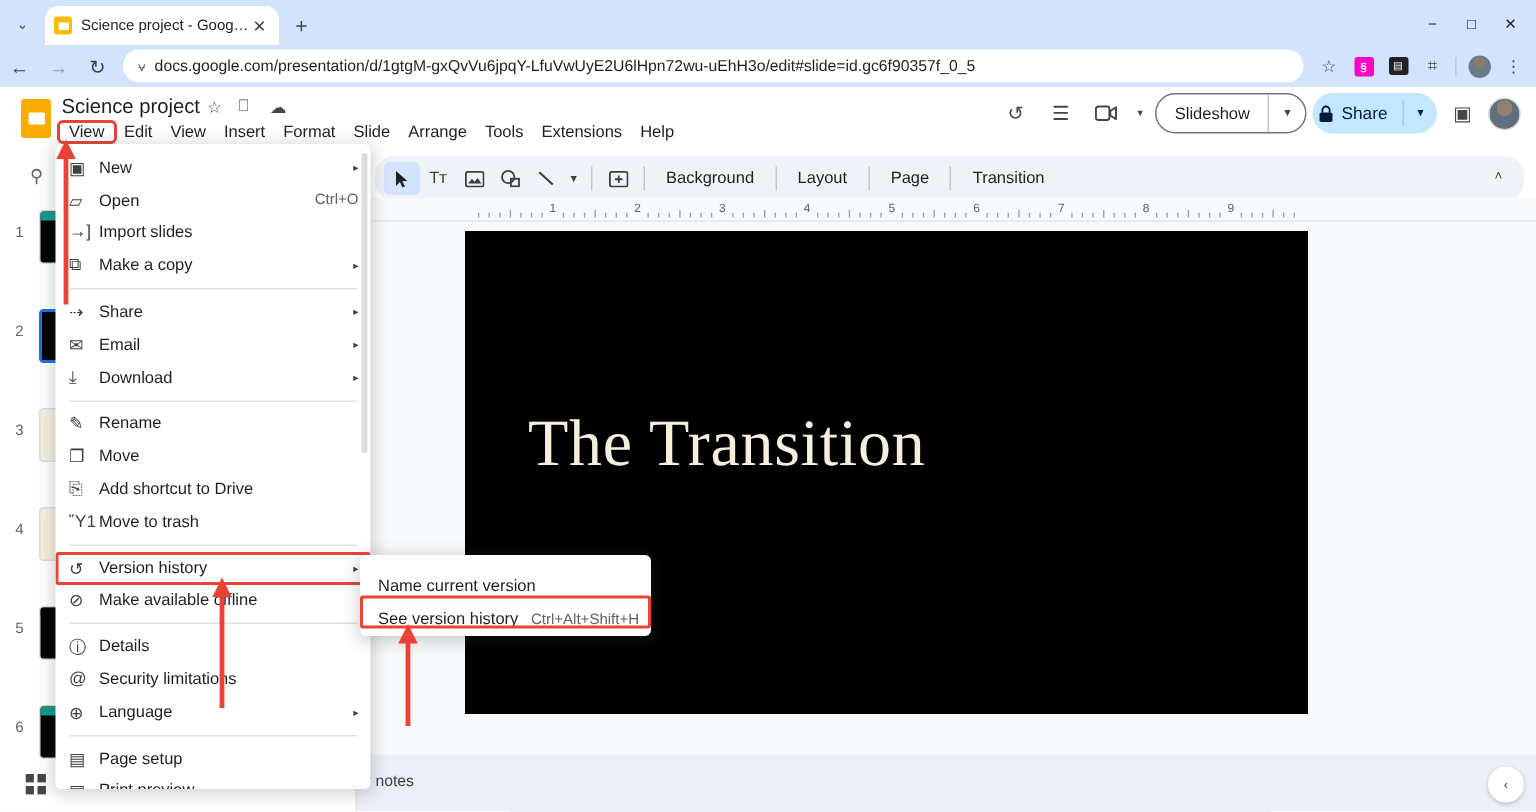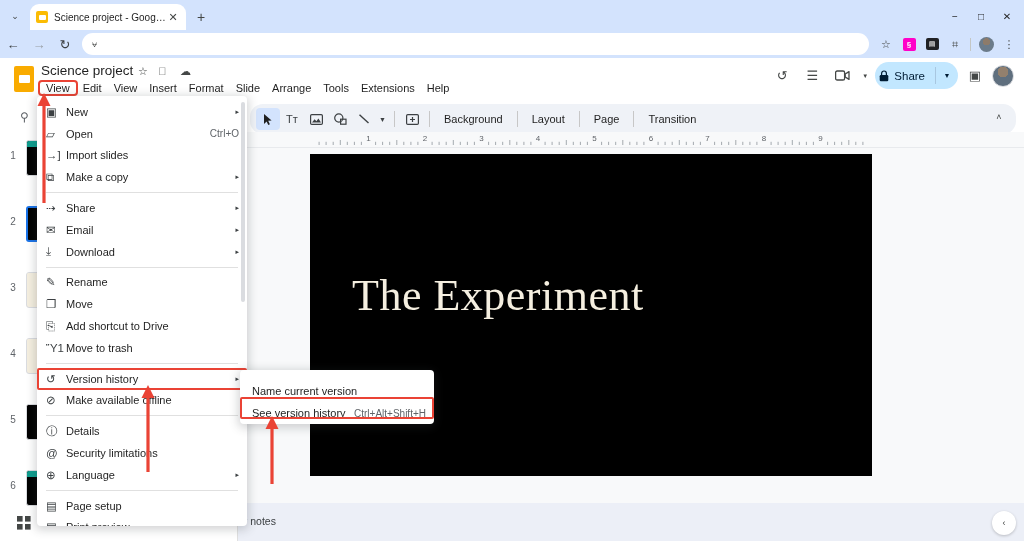--- a/index.html
+++ b/index.html
@@ -158,20 +158,21 @@
       <div class="win-btn">✕</div>
     </div>
   </div>
 
   <div class="omnibar">
     <div class="nav-btn">←</div>
     <div class="nav-btn disabled">→</div>
     <div class="nav-btn">↻</div>
     <div class="urlbar">
       <span class="tune">⩝</span>
+      <span class="url-text">docs.google.com/presentation/d/1gtgM-gxQvVu6jpqY-LfuVwUyE2U6lHpn72wu-uEhH3o/edit#slide=id.gc6f90357f_0_5</span>
     </div>
     <div class="omni-icons">
       <div class="omni-ic">☆</div>
       <div class="omni-ic">
         <span class="ext-pink">§</span>
       </div>
       <div class="omni-ic">
         <span class="ext-dark">▤</span>
       </div>
       <div class="omni-ic">⌗</div>
@@ -212,20 +213,25 @@
       <div class="hdr-ic">↺</div>
       <div class="hdr-ic">☰</div>
       <div class="hdr-ic">
         <svg width="15" height="11" viewBox="0 0 15 11">
           <rect x="0.6" y="1" width="9" height="9" rx="1.6" fill="none" stroke="#444746" stroke-width="1.3"></rect>
           <path d="M10.2 4 L14 1.6 V9.4 L10.2 7 Z" fill="none" stroke="#444746" stroke-width="1.3" stroke-linejoin="round"></path>
         </svg>
       </div>
       <div class="hdr-ic" style="width:12px">
         <span style="font-size:6px;color:#444746">▼</span>
+      </div>
+      <div class="slideshow-btn">
+        <span class="lbl">Slideshow</span>
+        <span class="sep"></span>
+        <span class="car">▼</span>
       </div>
       <div class="share-btn">
         <span class="lbl">
           <svg width="10" height="12" viewBox="0 0 10 12">
             <rect x="0.7" y="5" width="8.6" height="6.3" rx="1.2" fill="#001d35"></rect>
             <path d="M2.6 5 V3.4a2.4 2.4 0 0 1 4.8 0V5" fill="none" stroke="#001d35" stroke-width="1.2"></path>
           </svg>
           <span>Share</span>
         </span>
         <span class="sep"></span>
@@ -408,21 +414,21 @@
           <text x="243.5" y="9" font-size="8" fill="#5f6368" text-anchor="middle" font-family="Liberation Sans, sans-serif">3</text>
           <text x="300.0" y="9" font-size="8" fill="#5f6368" text-anchor="middle" font-family="Liberation Sans, sans-serif">4</text>
           <text x="356.5" y="9" font-size="8" fill="#5f6368" text-anchor="middle" font-family="Liberation Sans, sans-serif">5</text>
           <text x="413.0" y="9" font-size="8" fill="#5f6368" text-anchor="middle" font-family="Liberation Sans, sans-serif">6</text>
           <text x="469.5" y="9" font-size="8" fill="#5f6368" text-anchor="middle" font-family="Liberation Sans, sans-serif">7</text>
           <text x="526.0" y="9" font-size="8" fill="#5f6368" text-anchor="middle" font-family="Liberation Sans, sans-serif">8</text>
           <text x="582.5" y="9" font-size="8" fill="#5f6368" text-anchor="middle" font-family="Liberation Sans, sans-serif">9</text>
         </svg>
     </div>
     <div class="slide-stage">
-      <div class="slide-title">The Experiment</div>
+      <div class="slide-title">The Transition</div>
     </div>
 
     <div class="notes-strip">
       <div class="notes-text">er notes</div>
       <div class="notes-collapse">‹</div>
     </div>
   </div>
 
   <div style="position:absolute;left:20px;top:52px;font-size:12px;color:#5f6368">⚲</div>
 </div>

